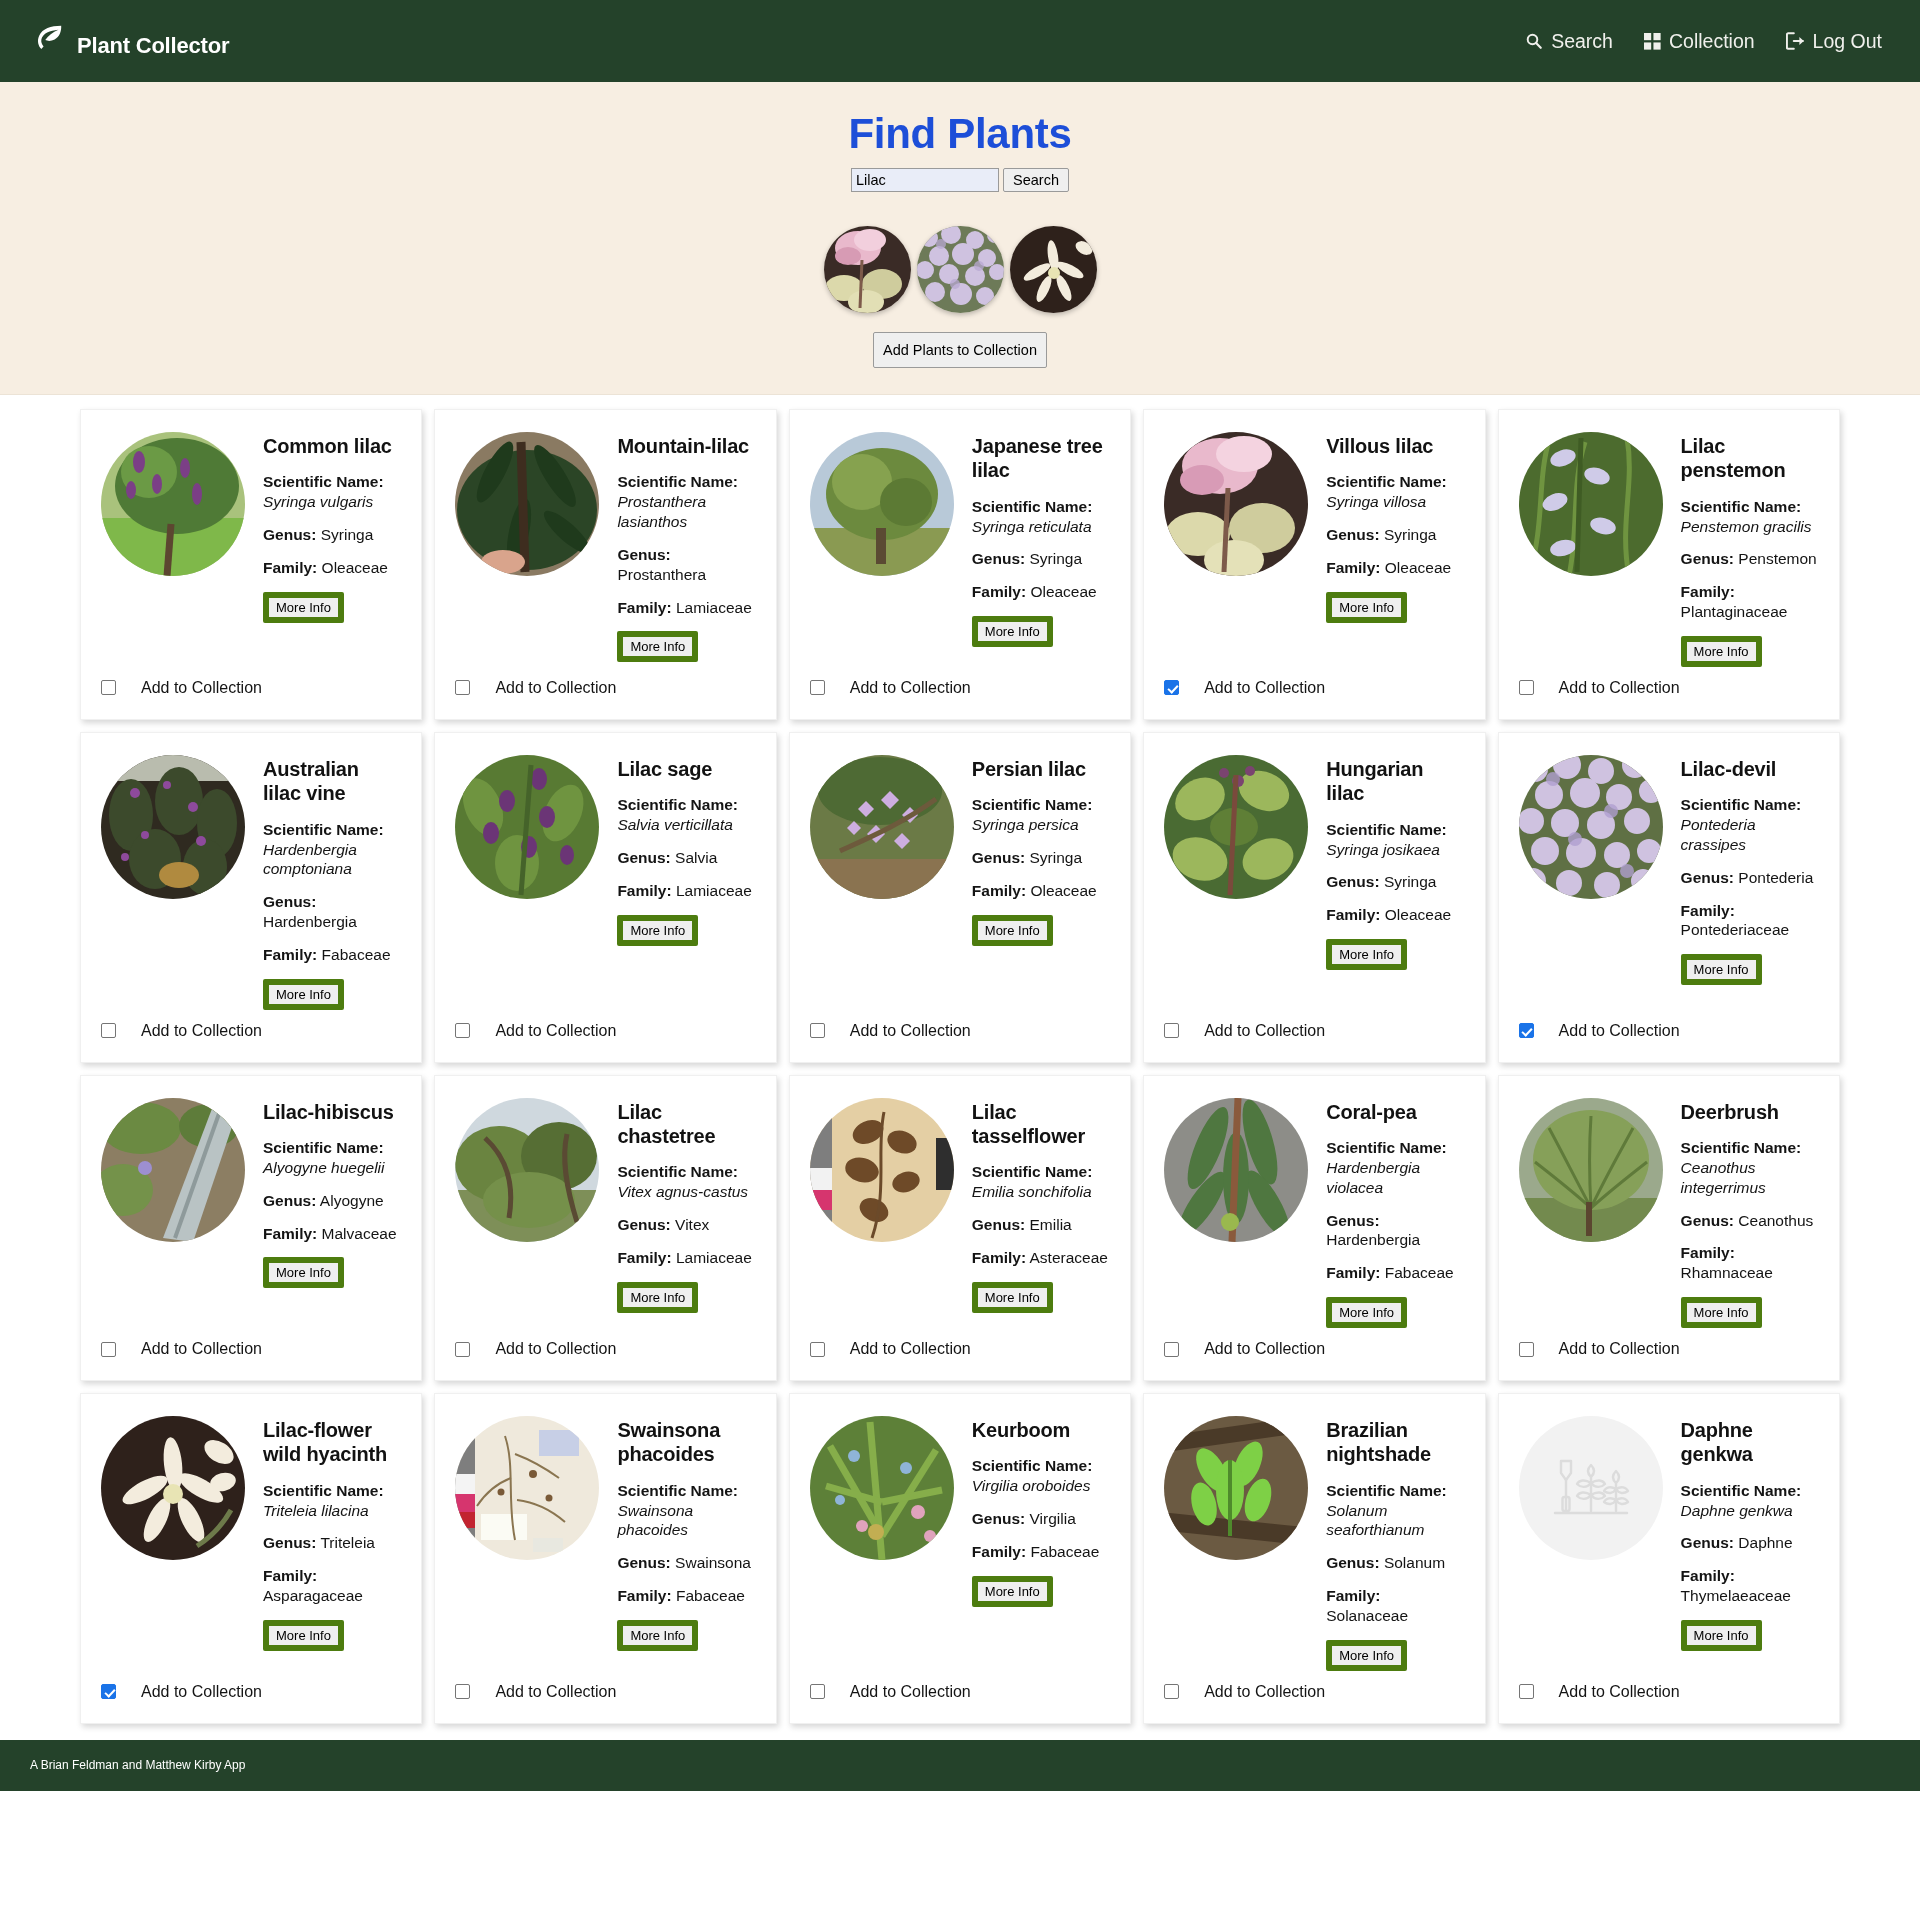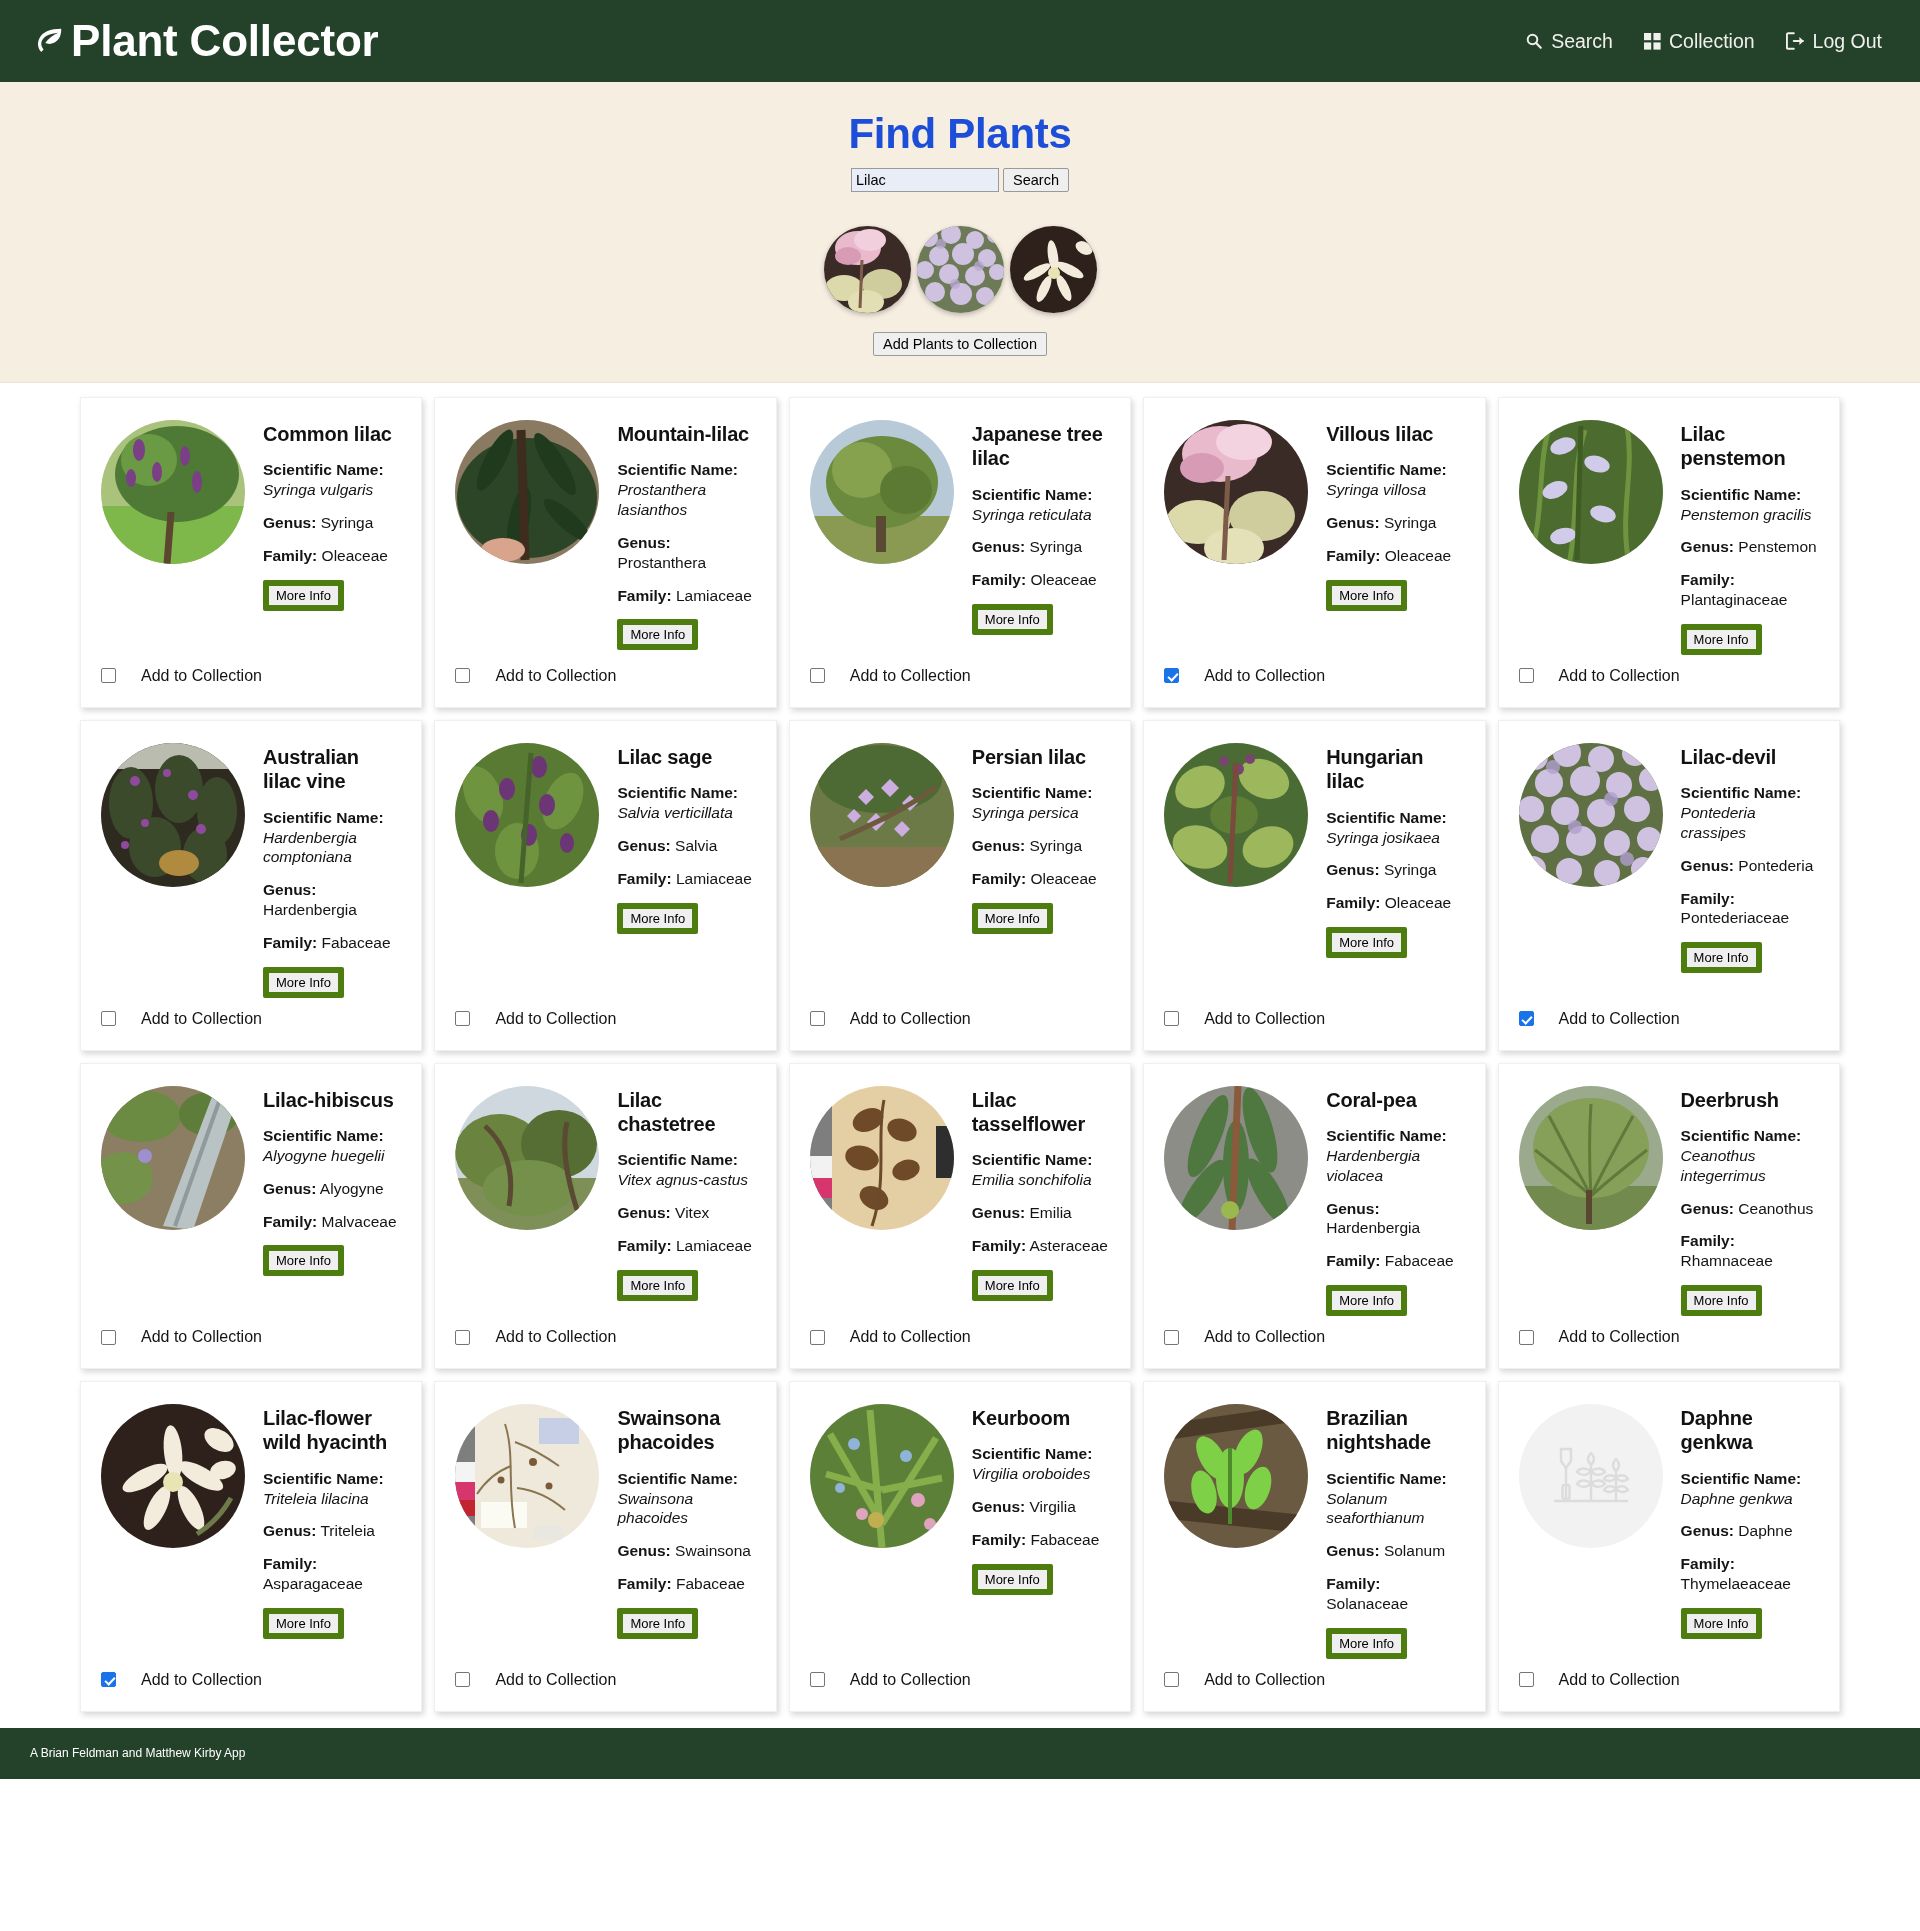--- a/index.html
+++ b/index.html
@@ -17,23 +17,23 @@
     background: #24422a;
     height: 82px;
     display: flex;
     align-items: center;
     justify-content: space-between;
     padding: 0 38px 0 34px;
   }
   .brand {
     display: flex;
     align-items: flex-end;
-    gap: 7px;
+    gap: 13px;
     color: #ffffff;
-    font-size: 44px;
+    font-size: 22px;
     font-weight: bold;
     letter-spacing: -0.2px;
   }
   .brand-icon { display: block; }
   .nav-links {
     display: flex;
     align-items: center;
     gap: 31px;
   }
   .nav-link {
@@ -100,21 +100,21 @@
     height: 87px;
     border-radius: 50%;
     overflow: hidden;
     box-shadow: 0 2px 5px rgba(0,0,0,.25);
   }
   .sel-thumb svg { display: block; }
   .add-plants-wrap { margin-top: 19px; }
   .add-plants-btn {
     font-family: "Liberation Sans", sans-serif;
     font-size: 14.5px;
-    padding: 3px 9px;
+    padding: 9px 9px;
     background: #efefef;
     border: 1px solid #9a9a9a;
     border-radius: 2px;
     color: #000;
     cursor: pointer;
   }
 
   
   .results {
     padding: 14px 80px 16px;

